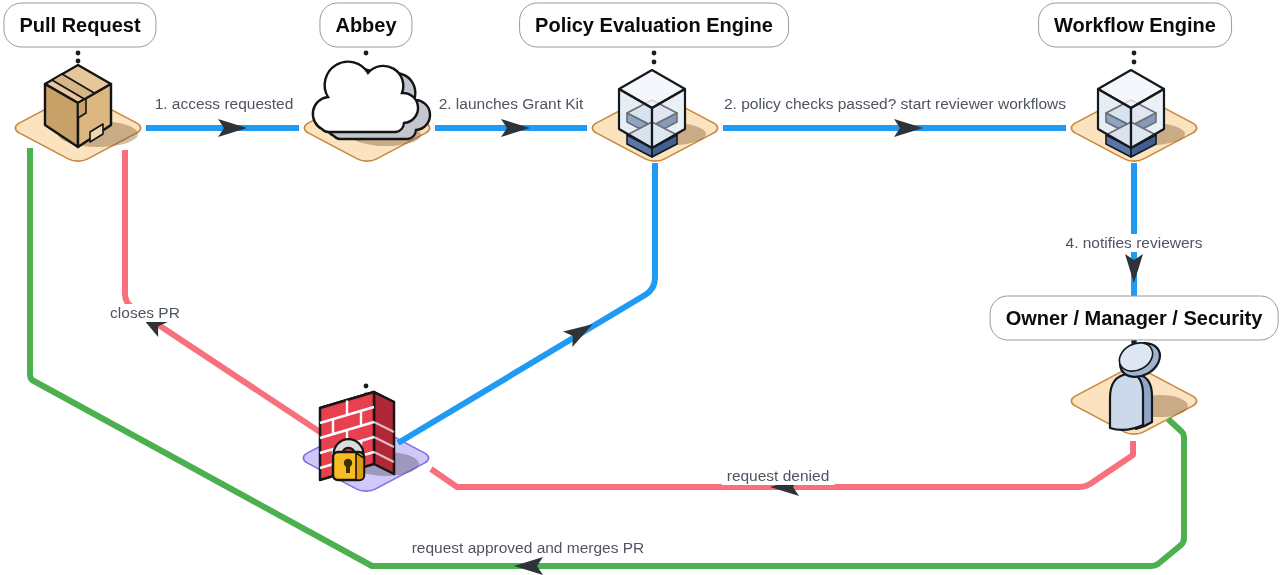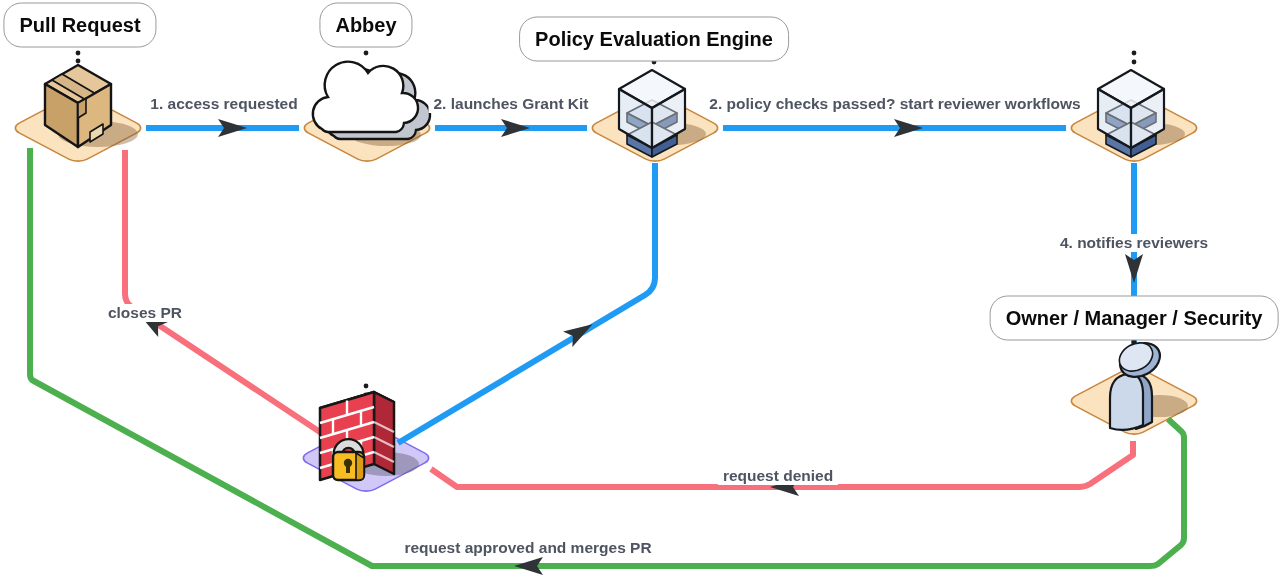--- a/index.html
+++ b/index.html
@@ -4,21 +4,21 @@
 <style>
   html,body{margin:0;padding:0;}
   body{width:1281px;height:575px;position:relative;background:#ffffff;
        font-family:"Liberation Sans",sans-serif;overflow:hidden;}
   #canvas{position:absolute;left:0;top:0;width:1281px;height:575px;}
   svg.layer{position:absolute;left:0;top:0;z-index:1;}
   .node-label{position:absolute;transform:translate(-50%,-50%);background:#ffffff;
       border:1.4px solid #97999d;border-radius:18px;padding:10px 15px;
       font-size:20px;font-weight:700;color:#0b0b0d;white-space:nowrap;z-index:3;}
   .edge-label{position:absolute;transform:translate(-50%,-50%);background:#ffffff;
-      padding:0 5px;font-size:15.5px;color:#4e5461;white-space:nowrap;z-index:2;font-weight:bold;}
+      padding:0 5px;font-size:15.5px;color:#4e5461;white-space:nowrap;z-index:2;}
 </style>
 </head>
 <body style="background: rgb(255, 255, 255);">
 
 <div id="canvas">
 
 <svg class="layer" width="1281" height="575" viewBox="0 0 1281 575">
 
   <g>
     <rect x="-48.1" y="-48.1" width="96.2" height="96.2" rx="13" transform="translate(78,128) scale(1,0.529) rotate(45)" stroke-width="1.6" vector-effect="non-scaling-stroke" fill="#fbe3c0" stroke="#c9863d"></rect>
@@ -171,21 +171,22 @@
       <rect x="-27" y="2" width="31" height="28" rx="5" fill="#f7bd23" stroke="#161616" stroke-width="2.5"></rect>
       <path d="M -4 3 L 4 8 L 4 26 Q 4 30 -1 30 L -4 30 Z" fill="#d99c12" stroke="#161616" stroke-width="1.6"></path>
       <circle cx="-12" cy="13" r="4.2" fill="#3a2f00"></circle>
       <rect x="-14" y="14" width="4" height="9" fill="#3a2f00"></rect>
     </g>
   </g>
 </svg>
 
 <div class="node-label" style="left:80px;top:25px">Pull Request</div>
 <div class="node-label" style="left:366px;top:25px">Abbey</div>
-<div class="node-label" style="left:654px;top:39px">Policy Evaluation Engine</div>
+<div class="node-label" style="left:654px;top:25px">Policy Evaluation Engine</div>
+<div class="node-label" style="left:1135px;top:25px">Workflow Engine</div>
 <div class="node-label" style="left:1134px;top:318px">Owner / Manager / Security</div>
 
 <div class="edge-label" style="left:224px;top:104px">1. access requested</div>
 <div class="edge-label" style="left:511px;top:104px">2. launches Grant Kit</div>
 <div class="edge-label" style="left:895px;top:104px">2. policy checks passed? start reviewer workflows</div>
 <div class="edge-label" style="left:1134px;top:243px">4. notifies reviewers</div>
 <div class="edge-label" style="left:145px;top:313px">closes PR</div>
 <div class="edge-label" style="left:778px;top:476px">request denied</div>
 <div class="edge-label" style="left:528px;top:548px">request approved and merges PR</div>
 

